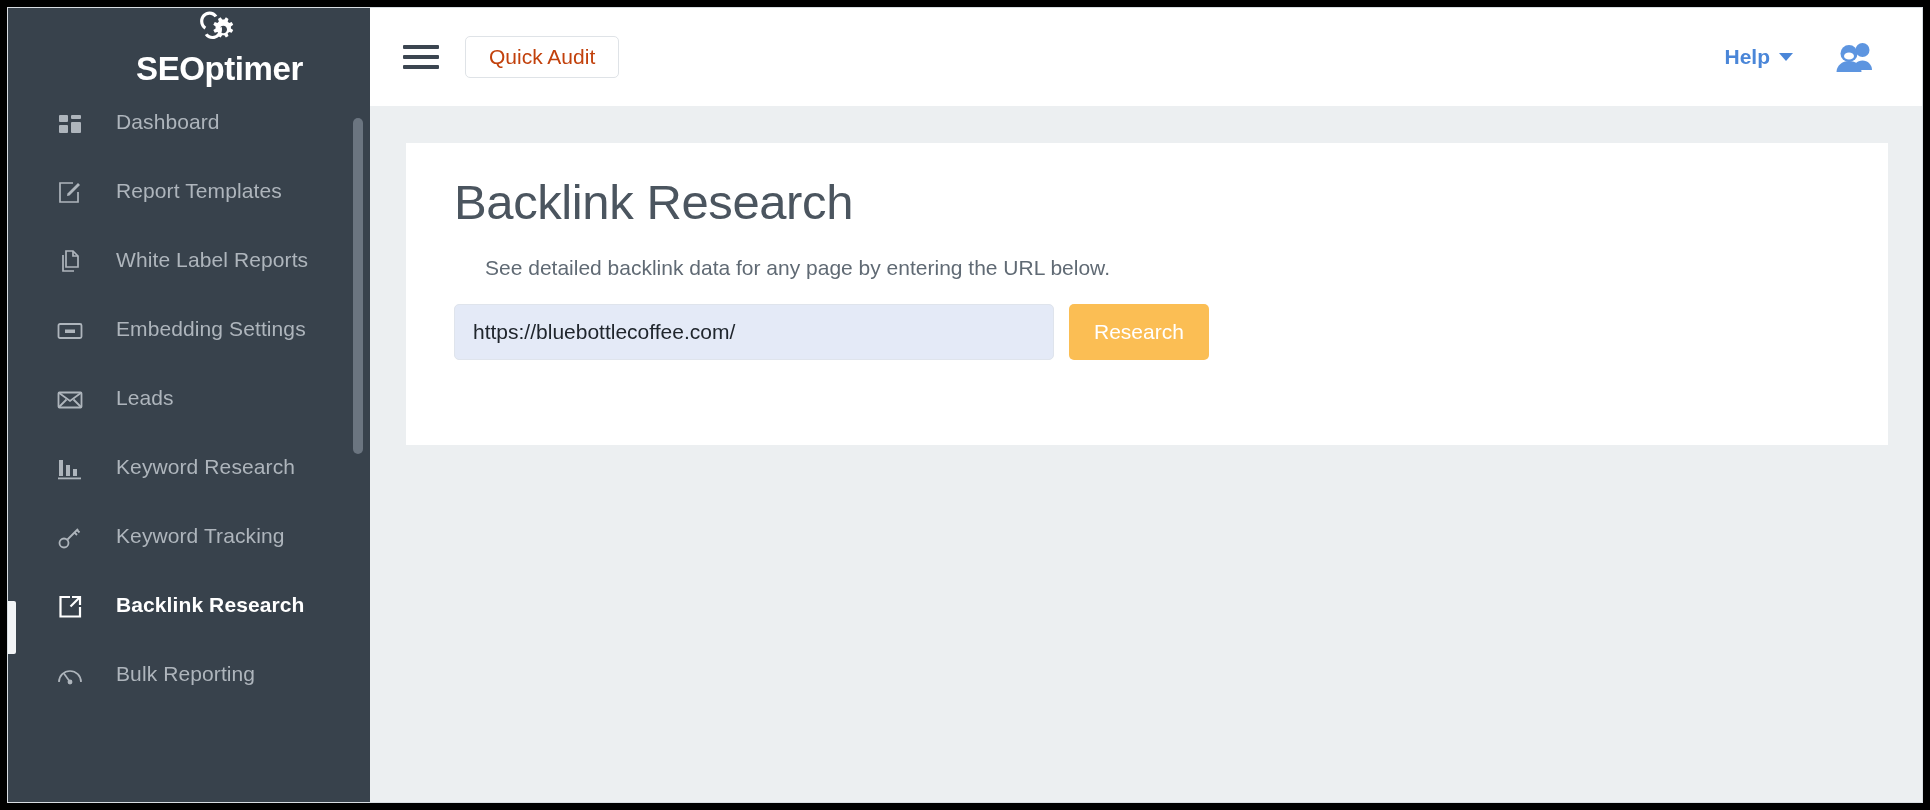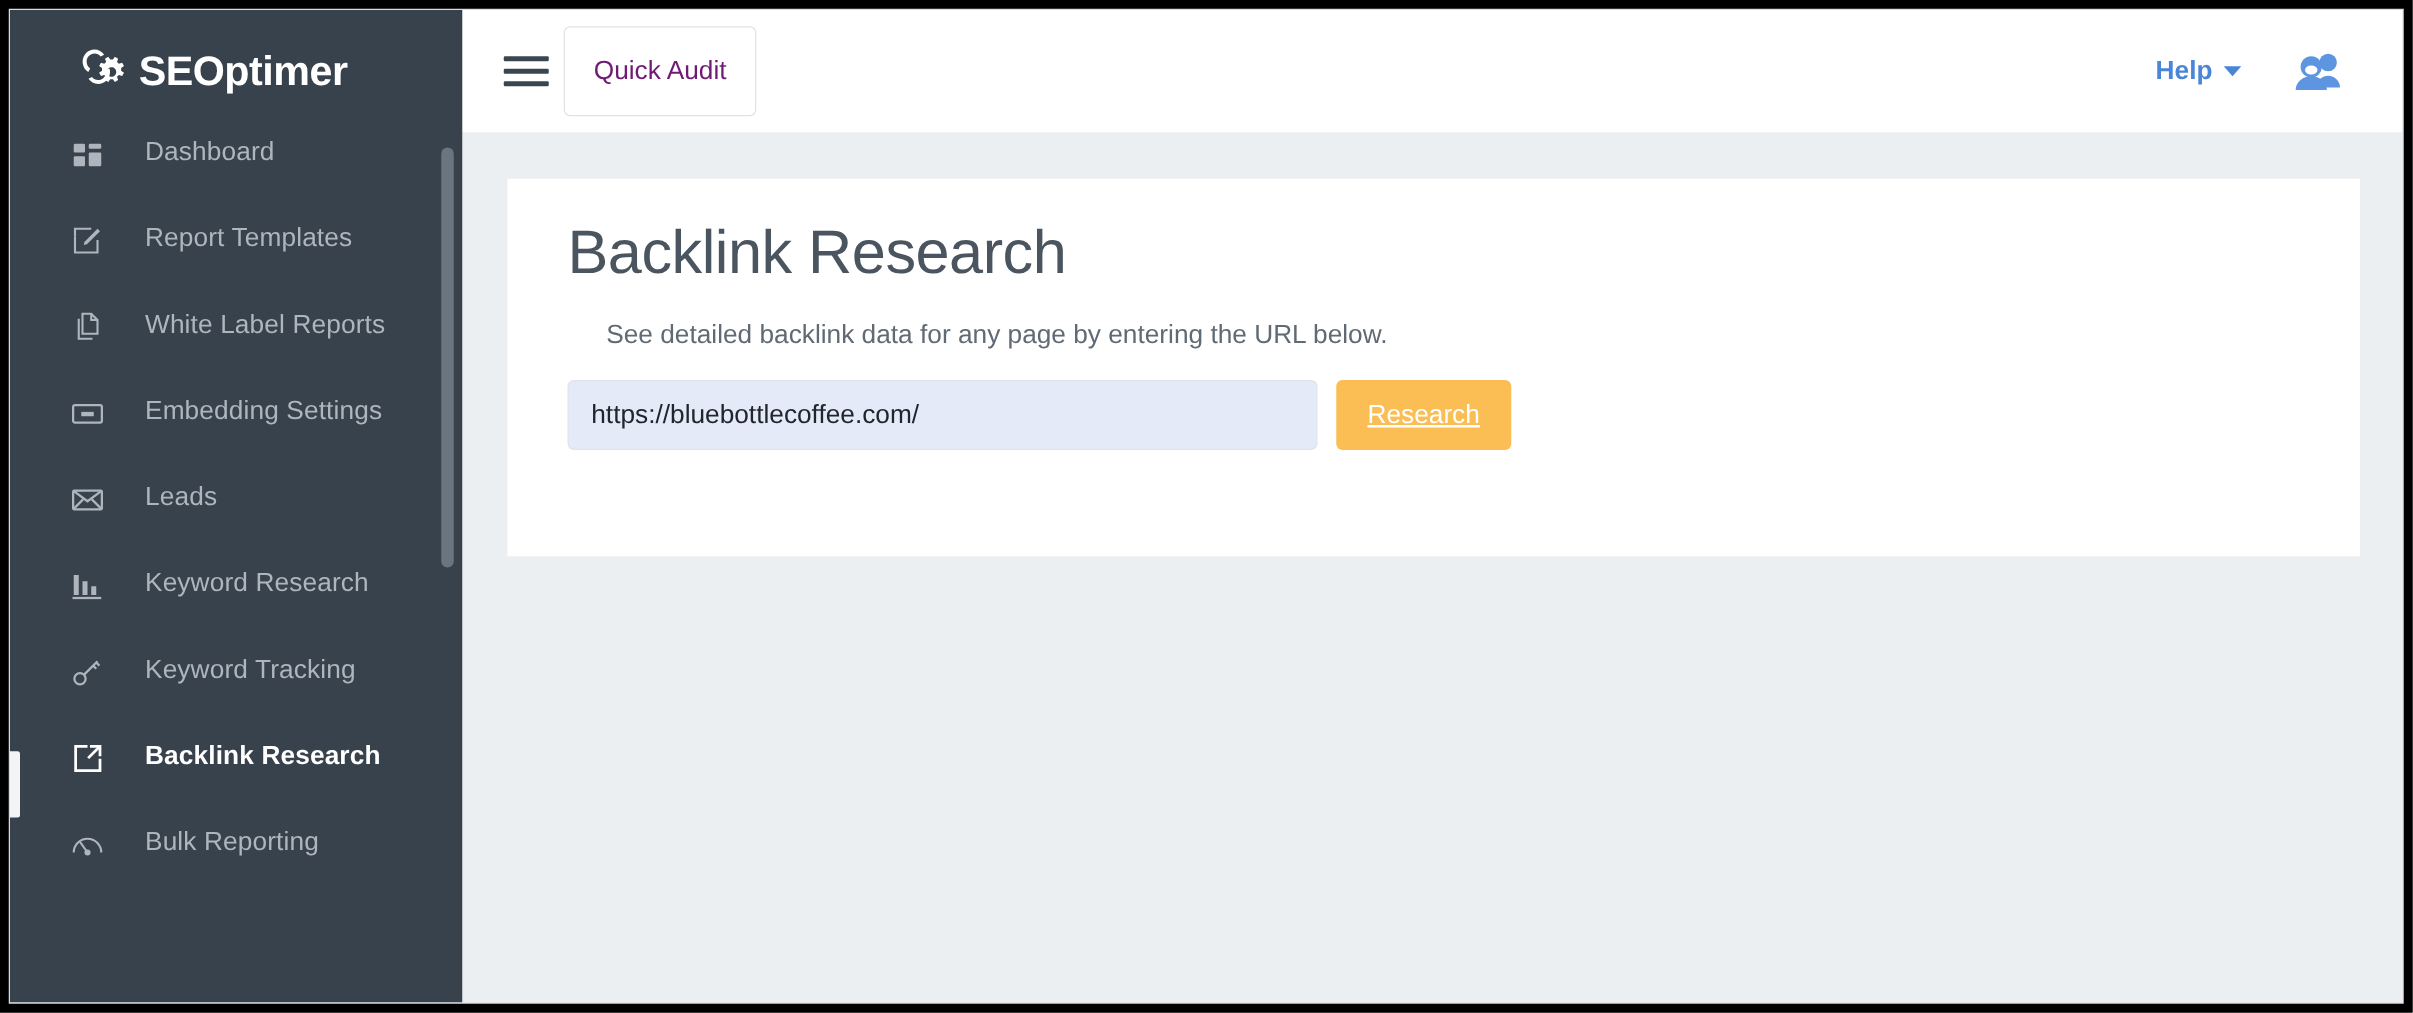--- a/index.html
+++ b/index.html
@@ -29,20 +29,21 @@
     width: 362px; height: 794px;
     background: #38424c;
     overflow: hidden;
   }
 
   #logo-row {
     height: 98px;
     display: flex;
     align-items: center;
     padding-left: 52px;
+    flex-direction: column;
   }
   #logo-mark { width: 42px; height: 42px; flex: 0 0 auto; }
   #logo-text {
     color: #ffffff;
     font-size: 33px;
     font-weight: 700;
     letter-spacing: -0.4px;
     margin-left: 9px;
     white-space: nowrap;
   }
@@ -132,29 +133,29 @@
     border: 1px solid #e2e7eb;
     border-radius: 5px;
     padding: 0 17px;
     font-family: "Liberation Sans", sans-serif;
     font-size: 21px;
     color: #39424c;
   }
   #url-input::placeholder { color: #9aa2ab; }
 
   #quick-audit {
-    margin-left: 12px;
-    height: 72px;
+    margin-left: 26px;
+    height: 42px;
     padding: 0 23px;
     background: #ffffff;
     border: 1px solid #dfe3e7;
     border-radius: 5px;
     font-family: "Liberation Sans", sans-serif;
     font-size: 21px;
-    color: #701a75;
+    color: #c2410c;
     cursor: pointer;
     white-space: nowrap;
   }
 
   #header-right {
     margin-left: auto;
     display: flex;
     align-items: center;
     padding-right: 45px;
     gap: 40px;
@@ -242,21 +243,20 @@
     margin-left: 15px;
     height: 56px;
     padding: 0 25px;
     background: #fbbe54;
     border: none;
     border-radius: 5px;
     color: #ffffff;
     font-family: "Liberation Sans", sans-serif;
     font-size: 21px;
     cursor: pointer;
-    text-decoration: underline;
   }
 </style>
 </head>
 <body>
 
 <div id="frame">
 
   <aside id="sidebar">
 
     <div id="logo-row">

